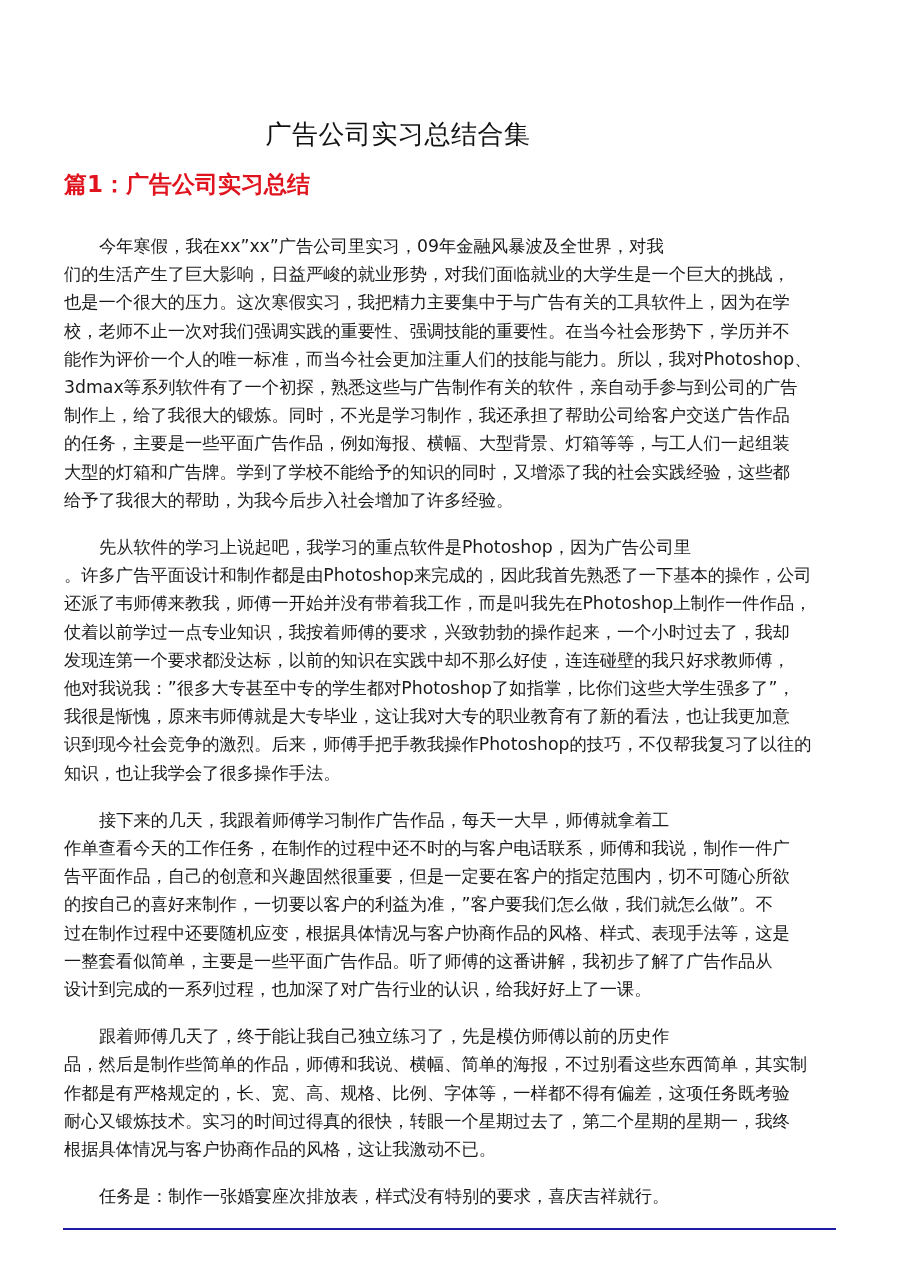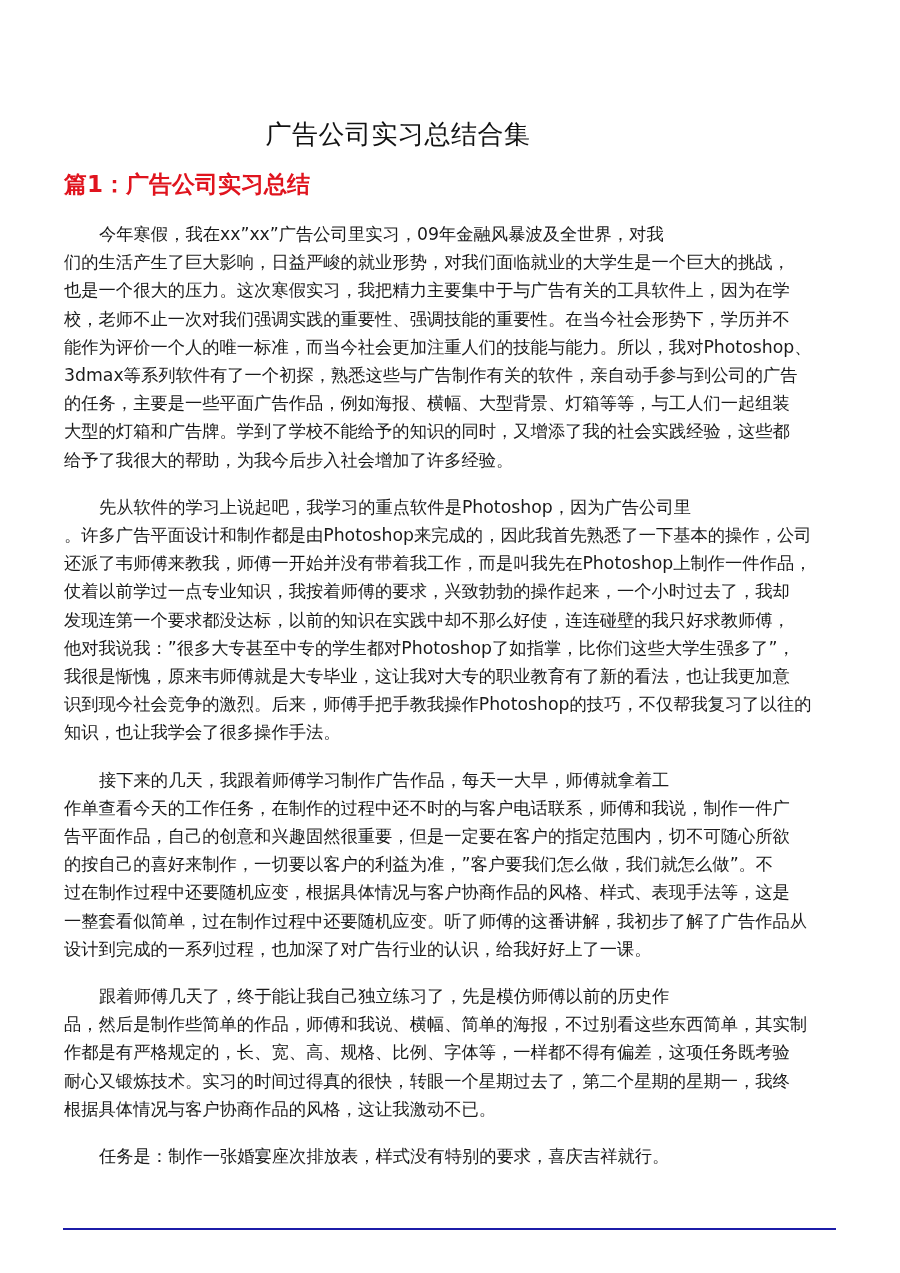--- a/index.html
+++ b/index.html
@@ -3,41 +3,42 @@
 <meta charset="utf-8">
 <style>
   html, body { margin: 0; padding: 0; background: #ffffff; }
   body { width: 900px; height: 1273px; position: relative; overflow: hidden;
          font-family: "DejaVu Sans", "Liberation Sans", sans-serif; color: #1a1a1a; }
   .title { position: absolute; left: 0; top: 116px; width: 796px; text-align: center;
            font-size: 26px; line-height: 36px; color: #111; letter-spacing: 0.5px; }
   .section-heading { position: absolute; left: 64px; top: 170px; font-size: 23px;
            line-height: 28px; color: #e0141e; font-weight: bold; }
   .body { position: absolute; left: 64px; top: 220px; width: 772px; }
-  .para { font-size: 17.3px; line-height: 28.2px; margin: 0 0 19px 0; text-align: justify;
+  .para { font-size: 17.3px; line-height: 28.2px; margin: 12px 0 19px 0; text-align: justify;
           letter-spacing: 0px; }
   .para .line { display: block; white-space: nowrap; overflow: hidden; }
   .para .first { padding-left: 35px; }
   .footer-rule { position: absolute; left: 63px; top: 1228px; width: 773px; height: 2px;
                  background: #1c1ca8; }
 </style>
 </head>
 <body>
 
 <div class="title">广告公司实习总结合集</div>
 <div class="section-heading">篇1：广告公司实习总结</div>
 
 <div class="body">
   <p class="para">
     <span class="line first">今年寒假，我在xx”xx”广告公司里实习，09年金融风暴波及全世界，对我</span>
     <span class="line">们的生活产生了巨大影响，日益严峻的就业形势，对我们面临就业的大学生是一个巨大的挑战，</span>
     <span class="line">也是一个很大的压力。这次寒假实习，我把精力主要集中于与广告有关的工具软件上，因为在学</span>
     <span class="line">校，老师不止一次对我们强调实践的重要性、强调技能的重要性。在当今社会形势下，学历并不</span>
     <span class="line">能作为评价一个人的唯一标准，而当今社会更加注重人们的技能与能力。所以，我对Photoshop、</span>
     <span class="line">3dmax等系列软件有了一个初探，熟悉这些与广告制作有关的软件，亲自动手参与到公司的广告</span>
+    <span class="line">制作上，给了我很大的锻炼。同时，不光是学习制作，我还承担了帮助公司给客户交送广告作品</span>
     <span class="line">的任务，主要是一些平面广告作品，例如海报、横幅、大型背景、灯箱等等，与工人们一起组装</span>
     <span class="line">大型的灯箱和广告牌。学到了学校不能给予的知识的同时，又增添了我的社会实践经验，这些都</span>
     <span class="line">给予了我很大的帮助，为我今后步入社会增加了许多经验。</span>
   </p>
   <p class="para">
     <span class="line first">先从软件的学习上说起吧，我学习的重点软件是Photoshop，因为广告公司里</span>
     <span class="line">。许多广告平面设计和制作都是由Photoshop来完成的，因此我首先熟悉了一下基本的操作，公司</span>
     <span class="line">还派了韦师傅来教我，师傅一开始并没有带着我工作，而是叫我先在Photoshop上制作一件作品，</span>
     <span class="line">仗着以前学过一点专业知识，我按着师傅的要求，兴致勃勃的操作起来，一个小时过去了，我却</span>
     <span class="line">发现连第一个要求都没达标，以前的知识在实践中却不那么好使，连连碰壁的我只好求教师傅，</span>
@@ -45,21 +46,21 @@
     <span class="line">我很是惭愧，原来韦师傅就是大专毕业，这让我对大专的职业教育有了新的看法，也让我更加意</span>
     <span class="line">识到现今社会竞争的激烈。后来，师傅手把手教我操作Photoshop的技巧，不仅帮我复习了以往的</span>
     <span class="line">知识，也让我学会了很多操作手法。</span>
   </p>
   <p class="para">
     <span class="line first">接下来的几天，我跟着师傅学习制作广告作品，每天一大早，师傅就拿着工</span>
     <span class="line">作单查看今天的工作任务，在制作的过程中还不时的与客户电话联系，师傅和我说，制作一件广</span>
     <span class="line">告平面作品，自己的创意和兴趣固然很重要，但是一定要在客户的指定范围内，切不可随心所欲</span>
     <span class="line">的按自己的喜好来制作，一切要以客户的利益为准，”客户要我们怎么做，我们就怎么做”。不</span>
     <span class="line">过在制作过程中还要随机应变，根据具体情况与客户协商作品的风格、样式、表现手法等，这是</span>
-    <span class="line">一整套看似简单，过在制作过程中还要随机应变。听了师傅的这番讲解，我初步了解了广告作品从</span>
+    <span class="line">一整套看似简单，主要是一些平面广告作品。听了师傅的这番讲解，我初步了解了广告作品从</span>
     <span class="line">设计到完成的一系列过程，也加深了对广告行业的认识，给我好好上了一课。</span>
   </p>
   <p class="para">
     <span class="line first">跟着师傅几天了，终于能让我自己独立练习了，先是模仿师傅以前的历史作</span>
     <span class="line">品，然后是制作些简单的作品，师傅和我说、横幅、简单的海报，不过别看这些东西简单，其实制</span>
     <span class="line">作都是有严格规定的，长、宽、高、规格、比例、字体等，一样都不得有偏差，这项任务既考验</span>
     <span class="line">耐心又锻炼技术。实习的时间过得真的很快，转眼一个星期过去了，第二个星期的星期一，我终</span>
     <span class="line">根据具体情况与客户协商作品的风格，这让我激动不已。</span>
   </p>
   <p class="para">

